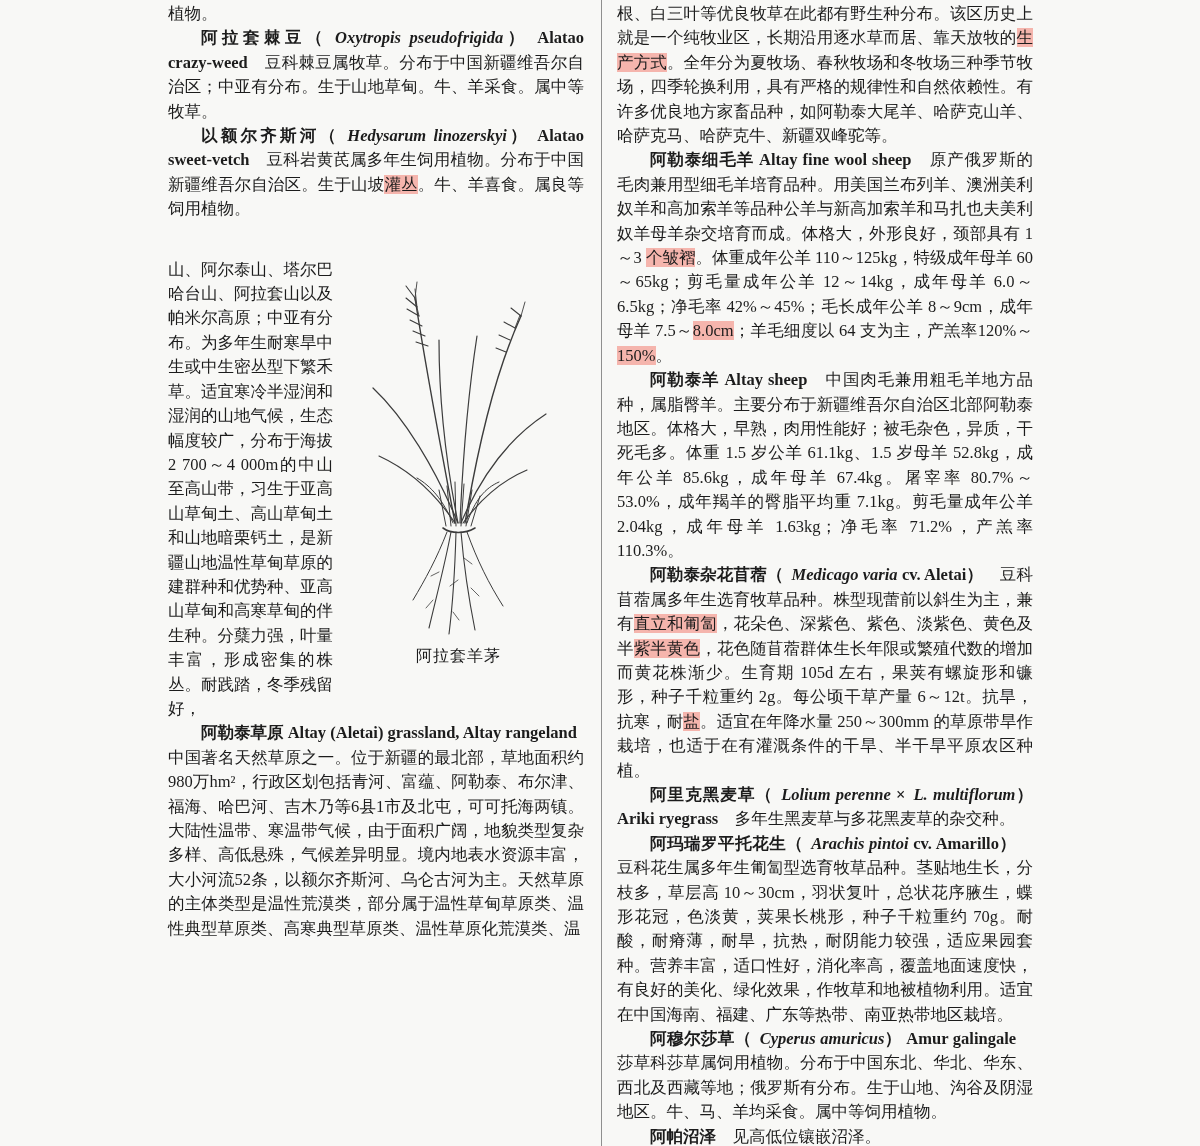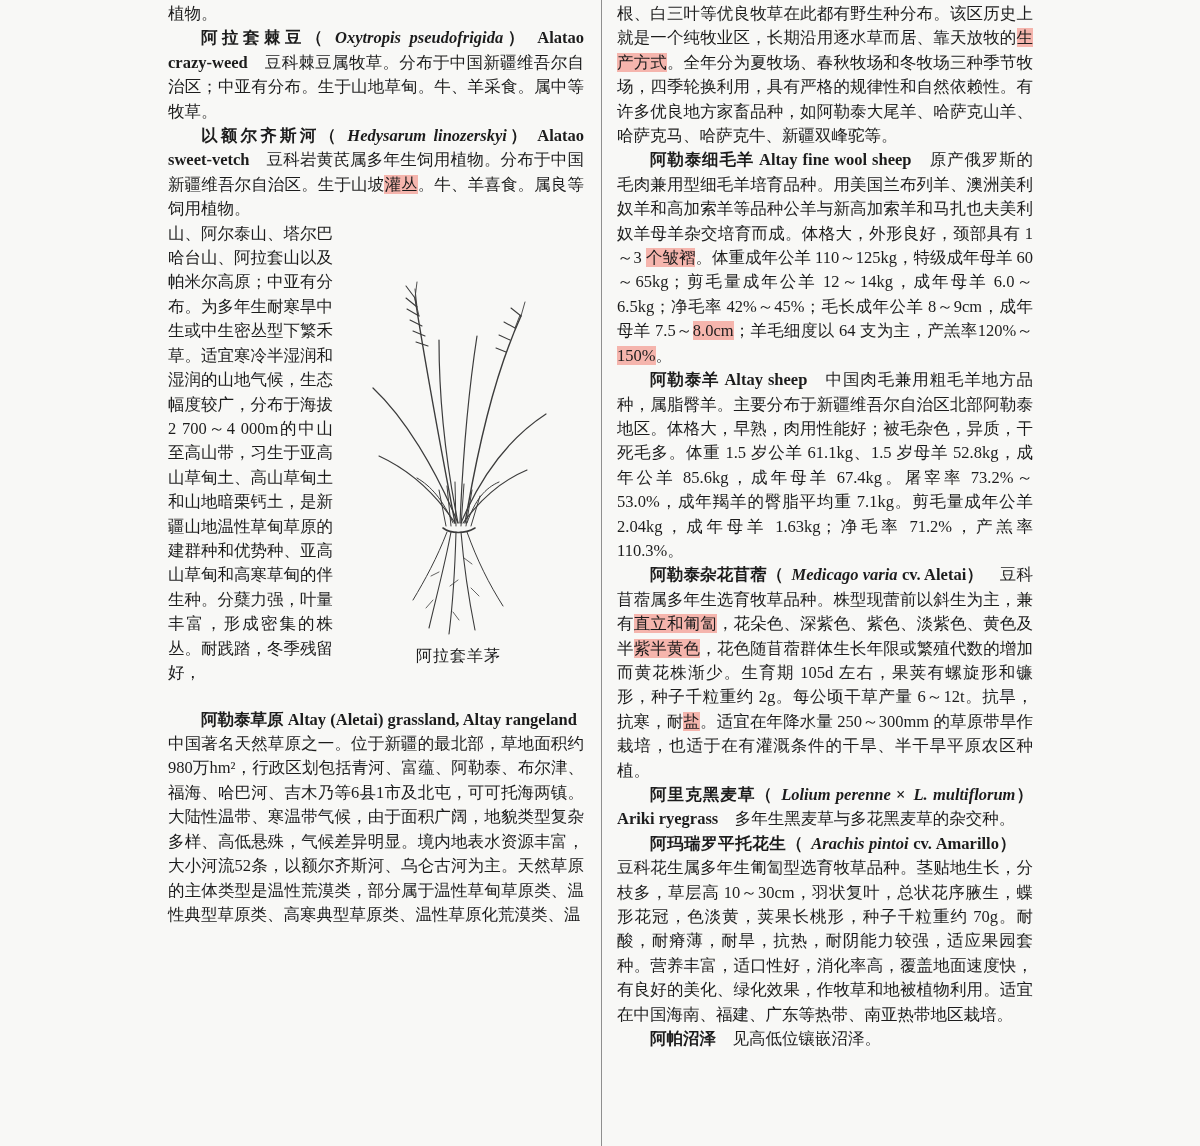--- a/index.html
+++ b/index.html
@@ -22,21 +22,21 @@
   .divider{
     position:absolute;left:601px;top:0;width:1px;height:1146px;
     background:var(--divider,#8f8f8f);
   }
   p.para{margin:0;text-indent:2em;}
   p.para.cont{text-indent:0;}
   .seg-b{font-weight:bold;}
   .seg-bi{font-weight:bold;font-style:italic;margin-left:8px;}
   .seg-hl{background:var(--highlight,#f5b5ad);}
   .fig-row{display:flex;min-height:486px;}
-  .fig-text{flex:0 0 165px;width:165px;text-align:justify;}
+  .fig-text{flex:0 0 165px;width:165px;text-align:justify;margin-top:36px;}
   figure.fescue{
     flex:1;margin:0;padding-top:6px;
     display:flex;flex-direction:column;align-items:center;justify-content:flex-start;
   }
   figure.fescue svg{display:block;}
   figure.fescue figcaption{
     font-size:16px;margin-top:4px;letter-spacing:1px;
   }
 </style>
 </head>
@@ -78,19 +78,20 @@
     </svg>
     <figcaption>阿拉套羊茅</figcaption>
   </figure>
 </div>
       <p class="para"><span class="seg-b">阿勒泰草原</span><span class="seg-b"> Altay (Aletai) grassland, Altay rangeland</span><span>　中国著名天然草原之一。位于新疆的最北部，草地面积约980万hm²，行政区划包括青河、富蕴、阿勒泰、布尔津、福海、哈巴河、吉木乃等6县1市及北屯，可可托海两镇。大陆性温带、寒温带气候，由于面积广阔，地貌类型复杂多样、高低悬殊，气候差异明显。境内地表水资源丰富，大小河流52条，以额尔齐斯河、乌仑古河为主。天然草原的主体类型是温性荒漠类，部分属于温性草甸草原类、温性典型草原类、高寒典型草原类、温性草原化荒漠类、温</span></p>
     </div>
   <div class="divider"></div>
   <div class="col col-right">
       <p class="para cont"><span>根、白三叶等优良牧草在此都有野生种分布。该区历史上就是一个纯牧业区，长期沿用逐水草而居、靠天放牧的</span><span class="seg-hl">生产方式</span><span>。全年分为夏牧场、春秋牧场和冬牧场三种季节牧场，四季轮换利用，具有严格的规律性和自然依赖性。有许多优良地方家畜品种，如阿勒泰大尾羊、哈萨克山羊、哈萨克马、哈萨克牛、新疆双峰驼等。</span></p>
       <p class="para"><span class="seg-b">阿勒泰细毛羊</span><span class="seg-b"> Altay fine wool sheep</span><span>　原产俄罗斯的毛肉兼用型细毛羊培育品种。用美国兰布列羊、澳洲美利奴羊和高加索羊等品种公羊与新高加索羊和马扎也夫美利奴羊母羊杂交培育而成。体格大，外形良好，颈部具有 1～3 </span><span class="seg-hl">个皱褶</span><span>。体重成年公羊 110～125kg，特级成年母羊 60～65kg；剪毛量成年公羊 12～14kg，成年母羊 6.0～6.5kg；净毛率 42%～45%；毛长成年公羊 8～9cm，成年母羊 7.5～</span><span class="seg-hl">8.0cm</span><span>；羊毛细度以 64 支为主，产羔率120%～</span><span class="seg-hl">150%</span><span>。</span></p>
-      <p class="para"><span class="seg-b">阿勒泰羊</span><span class="seg-b"> Altay sheep</span><span>　中国肉毛兼用粗毛羊地方品种，属脂臀羊。主要分布于新疆维吾尔自治区北部阿勒泰地区。体格大，早熟，肉用性能好；被毛杂色，异质，干死毛多。体重 1.5 岁公羊 61.1kg、1.5 岁母羊 52.8kg，成年公羊 85.6kg，成年母羊 67.4kg。屠宰率 73.2%～53.0%，成年羯羊的臀脂平均重 7.1kg。剪毛量成年公羊 2.04kg，成年母羊 1.63kg；净毛率 71.2%，产羔率 110.3%。</span></p>
+      <p class="para"><span class="seg-b">阿勒泰羊</span><span class="seg-b"> Altay sheep</span><span>　中国肉毛兼用粗毛羊地方品种，属脂臀羊。主要分布于新疆维吾尔自治区北部阿勒泰地区。体格大，早熟，肉用性能好；被毛杂色，异质，干死毛多。体重 1.5 岁公羊 61.1kg、1.5 岁母羊 52.8kg，成年公羊 85.6kg，成年母羊 67.4kg。屠宰率 80.7%～53.0%，成年羯羊的臀脂平均重 7.1kg。剪毛量成年公羊 2.04kg，成年母羊 1.63kg；净毛率 71.2%，产羔率 110.3%。</span></p>
       <p class="para"><span class="seg-b">阿勒泰杂花苜蓿</span><span class="seg-b">（</span><span class="seg-bi">Medicago varia</span><span class="seg-b"> cv. Aletai</span><span class="seg-b">）</span><span>　豆科苜蓿属多年生选育牧草品种。株型现蕾前以斜生为主，兼有</span><span class="seg-hl">直立和匍匐</span><span>，花朵色、深紫色、紫色、淡紫色、黄色及半</span><span class="seg-hl">紫半黄色</span><span>，花色随苜蓿群体生长年限或繁殖代数的增加而黄花株渐少。生育期 105d 左右，果荚有螺旋形和镰形，种子千粒重约 2g。每公顷干草产量 6～12t。抗旱，抗寒，耐</span><span class="seg-hl">盐</span><span>。适宜在年降水量 250～300mm 的草原带旱作栽培，也适于在有灌溉条件的干旱、半干旱平原农区种植。</span></p>
       <p class="para"><span class="seg-b">阿里克黑麦草</span><span class="seg-b">（</span><span class="seg-bi">Lolium perenne</span><span class="seg-b"> ×</span><span class="seg-bi">L. multiflorum</span><span class="seg-b">）</span><span class="seg-b"> Ariki ryegrass</span><span>　多年生黑麦草与多花黑麦草的杂交种。</span></p>
       <p class="para"><span class="seg-b">阿玛瑞罗平托花生</span><span class="seg-b">（</span><span class="seg-bi">Arachis pintoi</span><span class="seg-b"> cv. Amarillo</span><span class="seg-b">）</span><span>　豆科花生属多年生匍匐型选育牧草品种。茎贴地生长，分枝多，草层高 10～30cm，羽状复叶，总状花序腋生，蝶形花冠，色淡黄，荚果长桃形，种子千粒重约 70g。耐酸，耐瘠薄，耐旱，抗热，耐阴能力较强，适应果园套种。营养丰富，适口性好，消化率高，覆盖地面速度快，有良好的美化、绿化效果，作牧草和地被植物利用。适宜在中国海南、福建、广东等热带、南亚热带地区栽培。</span></p>
+      <p class="para"><span class="seg-b">阿穆尔莎草</span><span class="seg-b">（</span><span class="seg-bi">Cyperus amuricus</span><span class="seg-b">）</span><span class="seg-b"> Amur galingale</span><span>　莎草科莎草属饲用植物。分布于中国东北、华北、华东、西北及西藏等地；俄罗斯有分布。生于山地、沟谷及阴湿地区。牛、马、羊均采食。属中等饲用植物。</span></p>
       <p class="para"><span class="seg-b">阿帕沼泽</span><span>　见高低位镶嵌沼泽。</span></p>
     </div>
 </div>
 
 </body></html>

